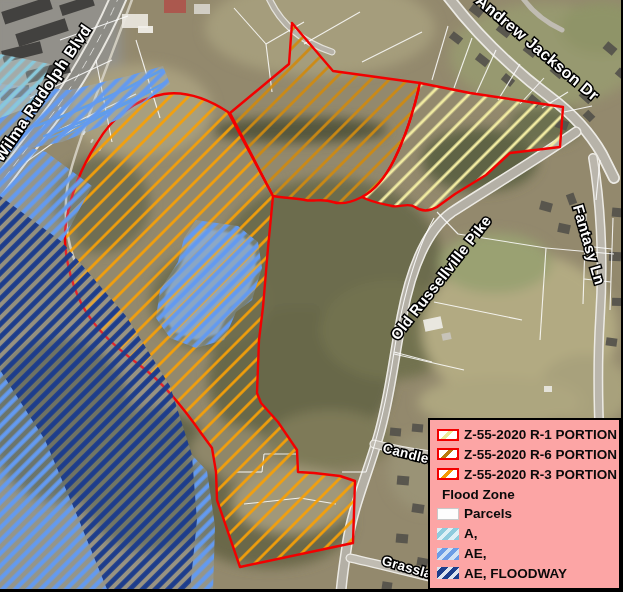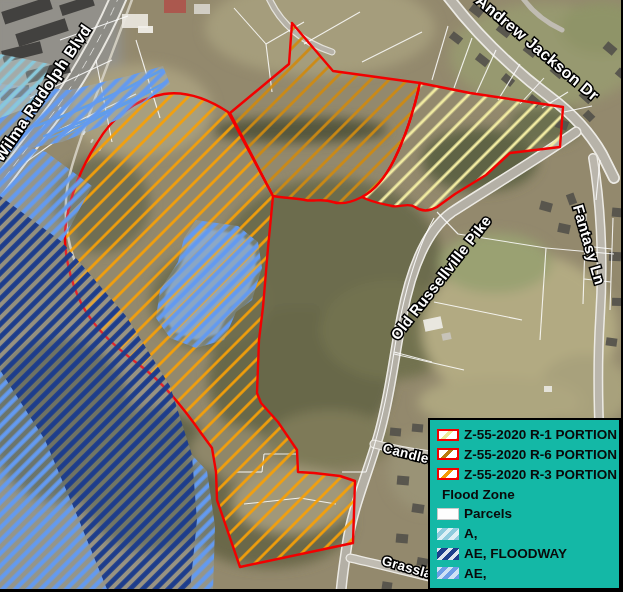--- a/index.html
+++ b/index.html
@@ -11,21 +11,21 @@
   }
   svg{display:block;}
   .rl{
     font-family:"Liberation Sans",sans-serif;font-weight:bold;
     fill:#fff;stroke:#000;stroke-width:3px;paint-order:stroke;
     letter-spacing:.3px;
   }
   
   .legend{
     position:absolute;left:428px;top:418px;width:193px;height:172px;
-    background:#14b8a6;border:2px solid #000;box-sizing:border-box;
+    background:#fca5a5;border:2px solid #000;box-sizing:border-box;
     padding:5px 6px 5px 7px;display:flex;flex-direction:column;justify-content:space-between;
   }
   .lrow{display:flex;align-items:center;gap:5px;height:19px;}
   .lrow .lbl{font-size:13.5px;font-weight:bold;color:#0a0a0a;white-space:nowrap;}
   .sw{width:22px;height:12px;flex:0 0 auto;box-sizing:border-box;background:#fff;}
   .sw.zone{border:2.5px solid #f20000;}
   .sw.z-r1{background:#fff repeating-linear-gradient(135deg,transparent 0 7px,#eee89a 7px 10px);}
   .sw.z-r6{background:#fff repeating-linear-gradient(135deg,transparent 0 7px,#b97a10 7px 10px);}
   .sw.z-r5{background:#fff repeating-linear-gradient(135deg,transparent 0 7px,#f59a05 7px 10px);}
   .sw.parcels{border:1px solid #c9c9c9;background:#fdfdfd;}
@@ -266,21 +266,21 @@
   </div>
   <div class="lrow">
     <span class="sw parcels"></span>
     <span class="lbl">Parcels</span>
   </div>
   <div class="lrow">
     <span class="sw f-a"></span>
     <span class="lbl">A,</span>
   </div>
   <div class="lrow">
+    <span class="sw f-ae"></span>
+    <span class="lbl">AE,</span>
+  </div>
+  <div class="lrow">
     <span class="sw f-fw"></span>
     <span class="lbl">AE, FLOODWAY</span>
   </div>
-  <div class="lrow">
-    <span class="sw f-ae"></span>
-    <span class="lbl">AE,</span>
-  </div>
 </div>
 </div>
 
 </body></html>

